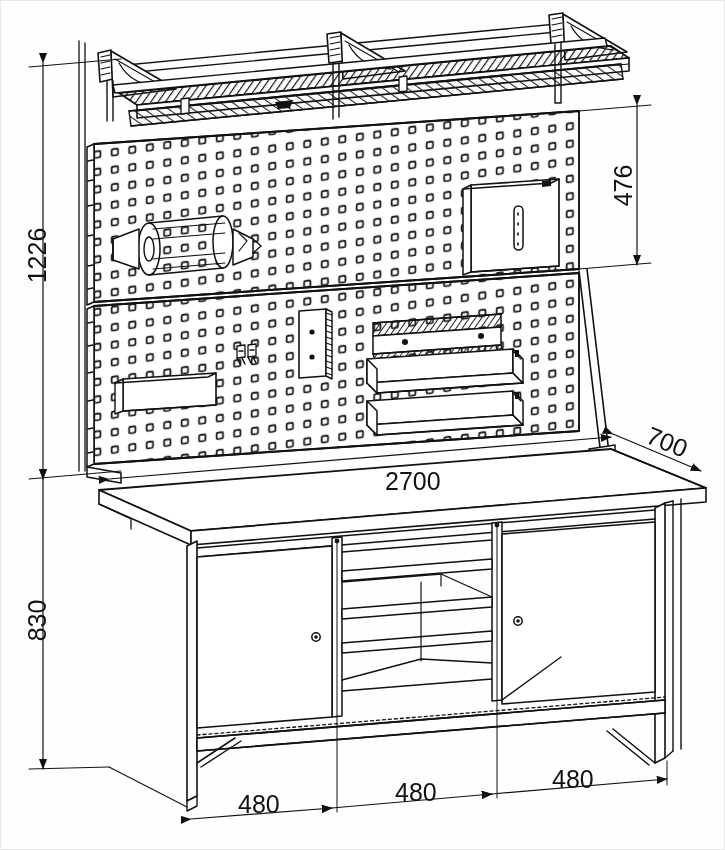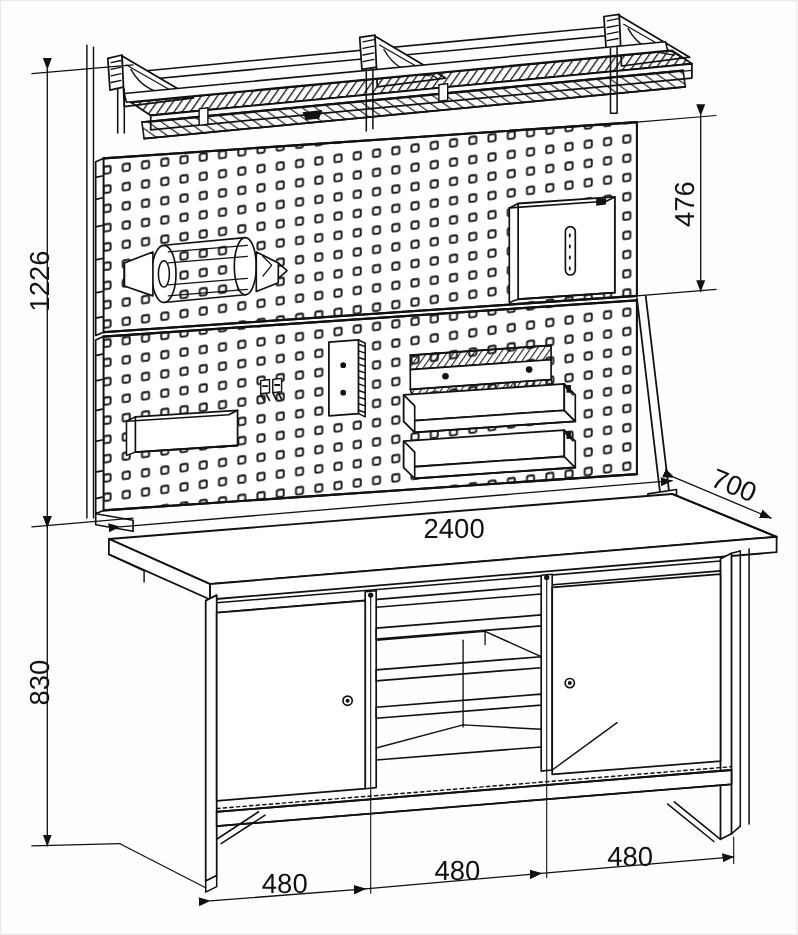--- a/index.html
+++ b/index.html
@@ -324,21 +324,21 @@
   </svg>
 
   <div class="dimtext vtext" style="left:-4px;top:240px;width:80px;text-align:center;transform:rotate(-90deg);">1226</div>
 
   <div class="dimtext vtext" style="left:582px;top:170px;width:80px;text-align:center;transform:rotate(-90deg);">476</div>
 
   <div class="dimtext vtext" style="left:-4px;top:605px;width:80px;text-align:center;transform:rotate(-90deg);">830</div>
 
   <div class="dimtext" style="left:652px;top:420px;transform:rotate(22deg);transform-origin:left top;">700</div>
 
-  <div class="dimtext" style="left:384px;top:466px;">2400</div>
+  <div class="dimtext" style="left:384px;top:466px;">2700</div>
 
   <div class="dimtext" style="left:237px;top:789px;">480</div>
 
   <div class="dimtext" style="left:394px;top:777px;">480</div>
 
   <div class="dimtext" style="left:551px;top:764px;">480</div>
 
 </div>
 
 </body></html>

